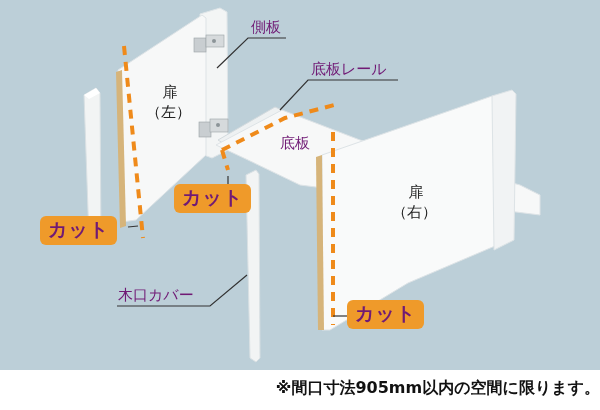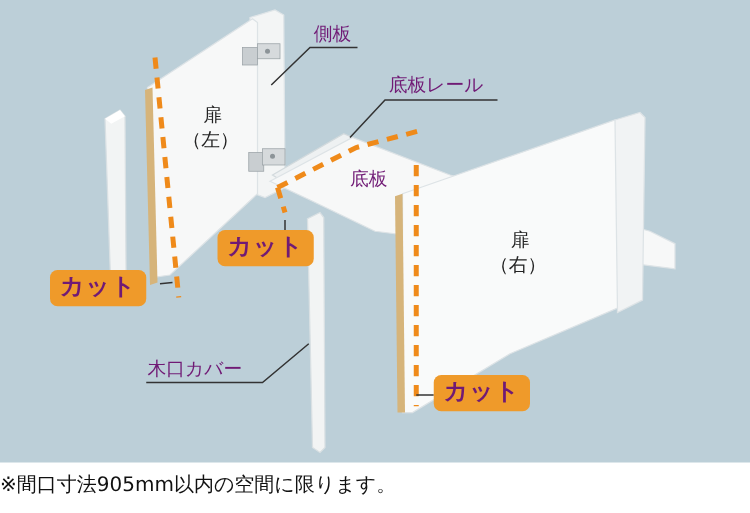--- a/index.html
+++ b/index.html
@@ -2,21 +2,21 @@
 <html><head>
 <meta charset="utf-8">
 <style>
   html,body{margin:0;padding:0;}
   body{width:600px;height:410px;background:#ffffff;position:relative;overflow:hidden;font-family:"DejaVu Sans",sans-serif;}
   .stage{position:absolute;left:0;top:0;width:600px;height:370px;background:#bccfd8;}
   svg{position:absolute;left:0;top:0;}
   .label{position:absolute;font-size:15px;color:#701a75;white-space:nowrap;line-height:1;}
   .door-label{position:absolute;font-size:15px;color:#222;text-align:center;line-height:1.35;}
   .cut{position:absolute;background:#ef9a2a;color:#701a75;font-size:19px;font-weight:bold;border-radius:6px;padding:3px 8px 4px 8px;line-height:1.15;white-space:nowrap;letter-spacing:1px;}
-  .note{position:absolute;left:0;width:600px;top:378px;text-align:left;font-size:16px;font-weight:normal;color:#111;}
+  .note{position:absolute;left:0;width:600px;top:378px;text-align:right;font-size:16px;font-weight:bold;color:#111;}
 </style>
 </head>
 <body>
 
 <div class="stage"></div>
 
 <svg width="600" height="370" viewBox="0 0 600 370">
 
   <g>
     <polygon points="84,95 96,88 100,93 101,240 96,244 89,240" fill="#f2f4f4" stroke="#d9e0e3" stroke-width="1"></polygon>

